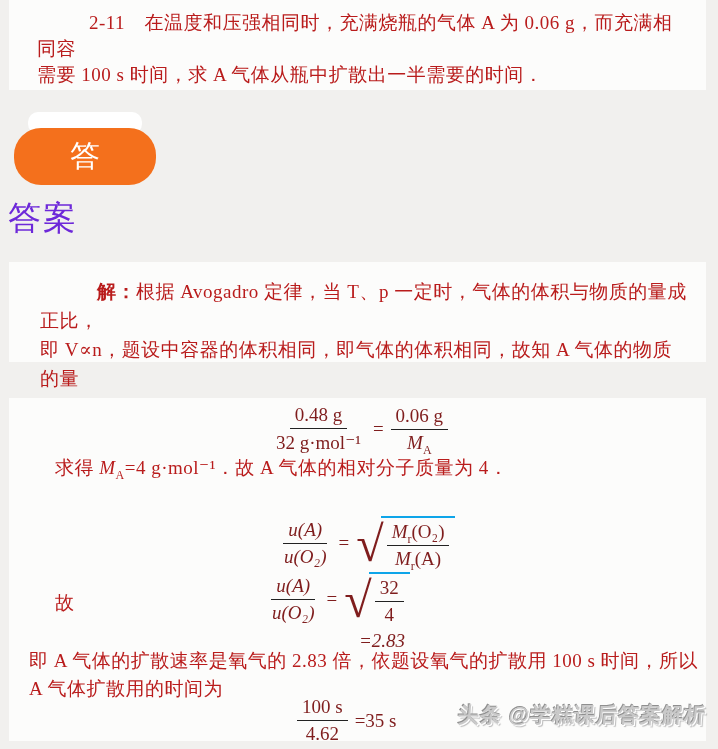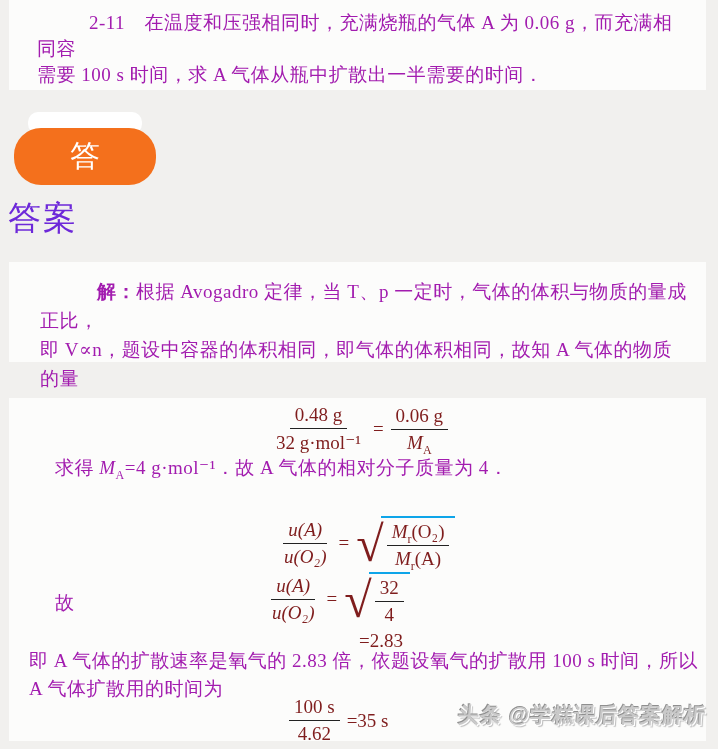--- a/index.html
+++ b/index.html
@@ -9,21 +9,21 @@
     font-family:"Liberation Sans","DejaVu Sans",sans-serif;
     color:#1F1F1F;
   }
   .card{
     position:absolute;left:9px;width:697px;background:#FCFCFB;
     box-sizing:border-box;
   }
   
   .scan{
     font-family:"Liberation Serif","DejaVu Serif",serif;
-    font-size:19px;line-height:26px;color:#a21caf;letter-spacing:0.5px;
+    font-size:19px;line-height:26px;color:#b91c1c;letter-spacing:0.5px;
   }
   #problem-card{top:0;height:90px;padding:10px 16px 0 28px;}
   #problem-card .line.indent{text-indent:52px;}
   #answer-backdrop{
     position:absolute;left:28px;top:112px;width:114px;height:22px;
     background:#FFFFFF;border-radius:10px;
   }
   #answer-button{
     position:absolute;left:14px;top:128px;width:142px;height:57px;
     border-radius:27px;border:none;cursor:pointer;
@@ -50,21 +50,21 @@
   }
   .feq{display:flex;align-items:center;gap:7px;}
   .frac{display:inline-flex;flex-direction:column;align-items:center;}
   .frac .num{padding:0 5px 2px;border-bottom:1.5px solid #222;white-space:nowrap;}
   .frac .den{padding:2px 5px 0;white-space:nowrap;}
   sub{font-size:12px;line-height:0;}
   .sqrt{display:inline-flex;align-items:center;}
   .sqrt .sign{font-size:50px;line-height:0.85;font-weight:400;margin-right:-3px;transform:translateY(1px);}
   .radicand{border-top:2px solid #0ea5e9;padding:3px 6px 0;}
   .radicand .frac .num{border-bottom-width:1.3px;}
-  #formula-3 .result{margin-left:92px;margin-top:4px;}
+  #formula-3 .result{margin-left:92px;margin-top:4px;font-style:italic;}
   #gu-label{font-size:19px;}
   .wmark{
     font-weight:bold;font-size:21px;letter-spacing:1px;white-space:nowrap;
     color:#c9c9c9;transform:skewX(-4deg);
     text-shadow:-1px -1px 0 #8f8f8f,1px 1px 0 #ffffff,2px 2px 1px #bdbdbd;
   }
 </style>
 </head>
 <body style="background: rgb(241, 240, 238);">
 
@@ -143,21 +143,21 @@
           </span>
         </span>
       </span>
     </div>
     <div class="math result">=2.83</div>
   </div>
 
   <div class="scan" id="line-rate1" style="left:20px;top:250px;">即 A 气体的扩散速率是氧气的 2.83 倍，依题设氧气的扩散用 100 s 时间，所以</div>
   <div class="scan" id="line-rate2" style="left:20px;top:278px;">A 气体扩散用的时间为</div>
 
-  <div class="math feq" id="formula-4" style="left:280px;top:298px;">
+  <div class="math feq" id="formula-4" style="left:288px;top:298px;">
     <span class="frac">
       <span class="num">100 s</span>
       <span class="den">4.62</span>
     </span>
     <span>=35 s</span>
   </div>
 
   <div class="wmark" id="watermark" style="right:0px;top:303px;">头条 @学糕课后答案解析</div>
 
 </div>

